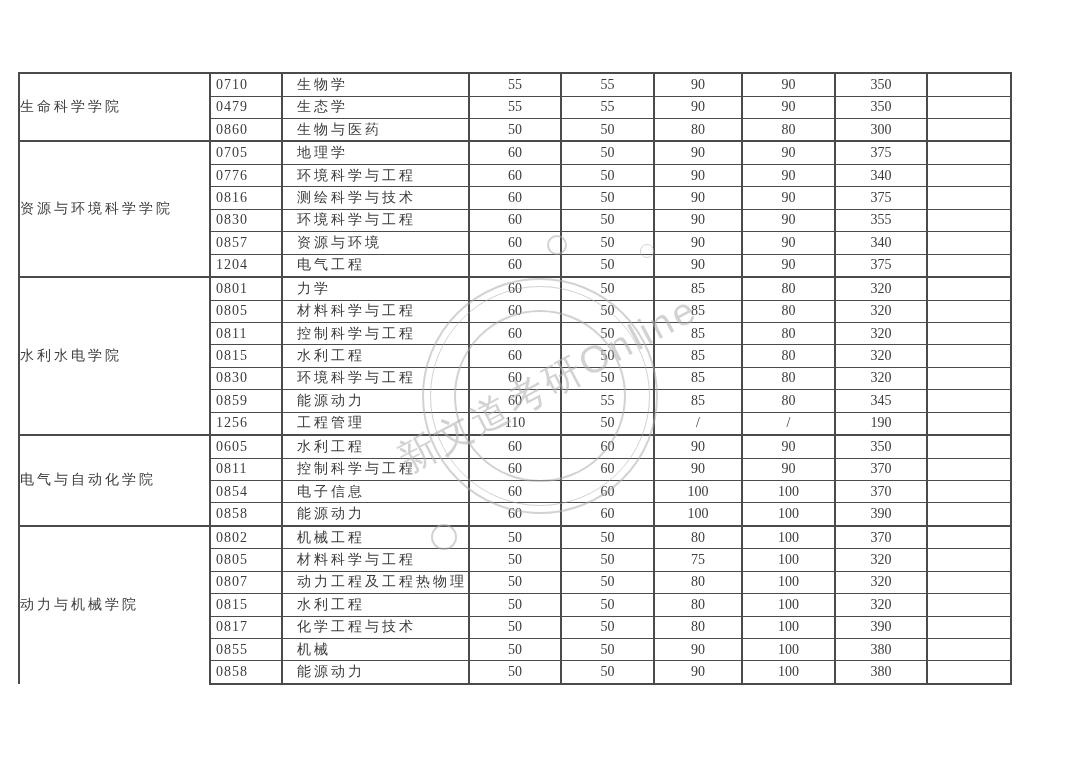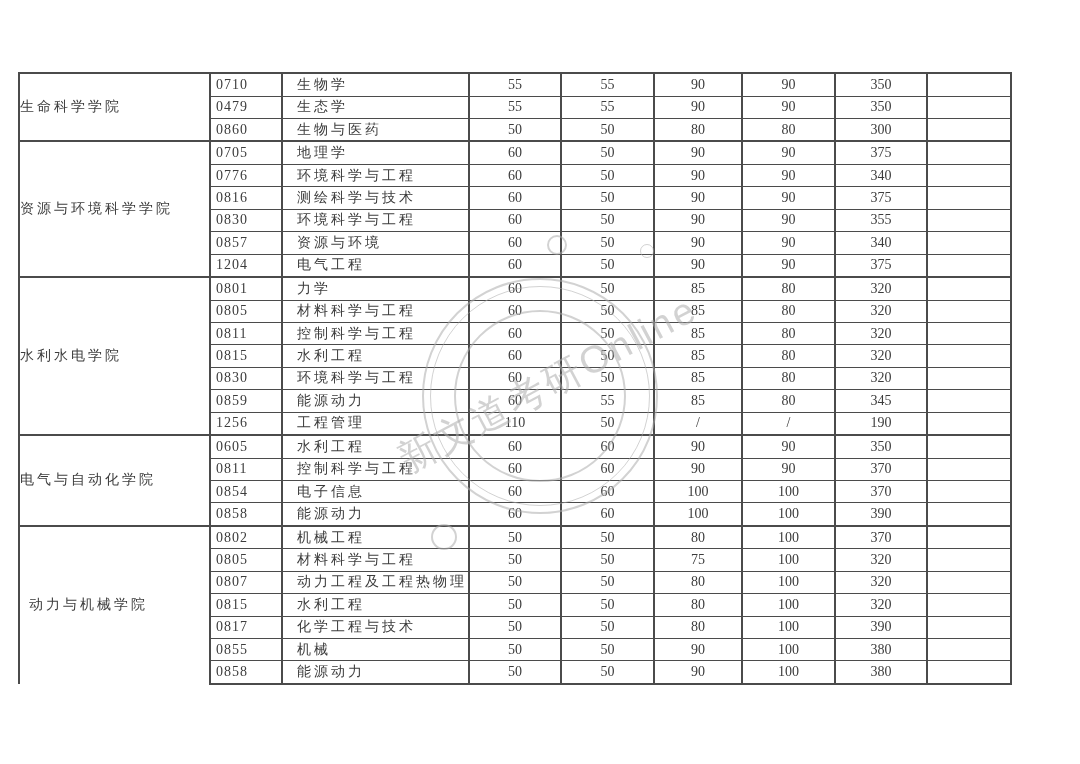--- a/index.html
+++ b/index.html
@@ -31,21 +31,21 @@
     font-size:14px;
     color:#3c3c3c;
     vertical-align:middle;
     overflow:hidden;
     white-space:nowrap;
     background:transparent;
   }
   table.scores tr:first-child td,
   table.scores tr.group-start td { border-top-width:2px; }
   table.scores tr.last-row td { border-bottom-width:2px; }
-  table.scores td.no-bottom { border-bottom-width:0;padding-left:9px; }
+  table.scores td.no-bottom { border-bottom-width:0; }
 
   td.college { letter-spacing:3px; }
   td.code    { text-align:left; padding-left:5px; letter-spacing:1px;margin-left:20px; }
   td.major   { text-align:left; padding-left:14px; letter-spacing:3px; }
   td.num     { text-align:center; }
 
   
   .watermark { position:absolute; left:0; top:0; width:1080px; height:764px; pointer-events:none; }
   .wm-ring {
     position:absolute;

